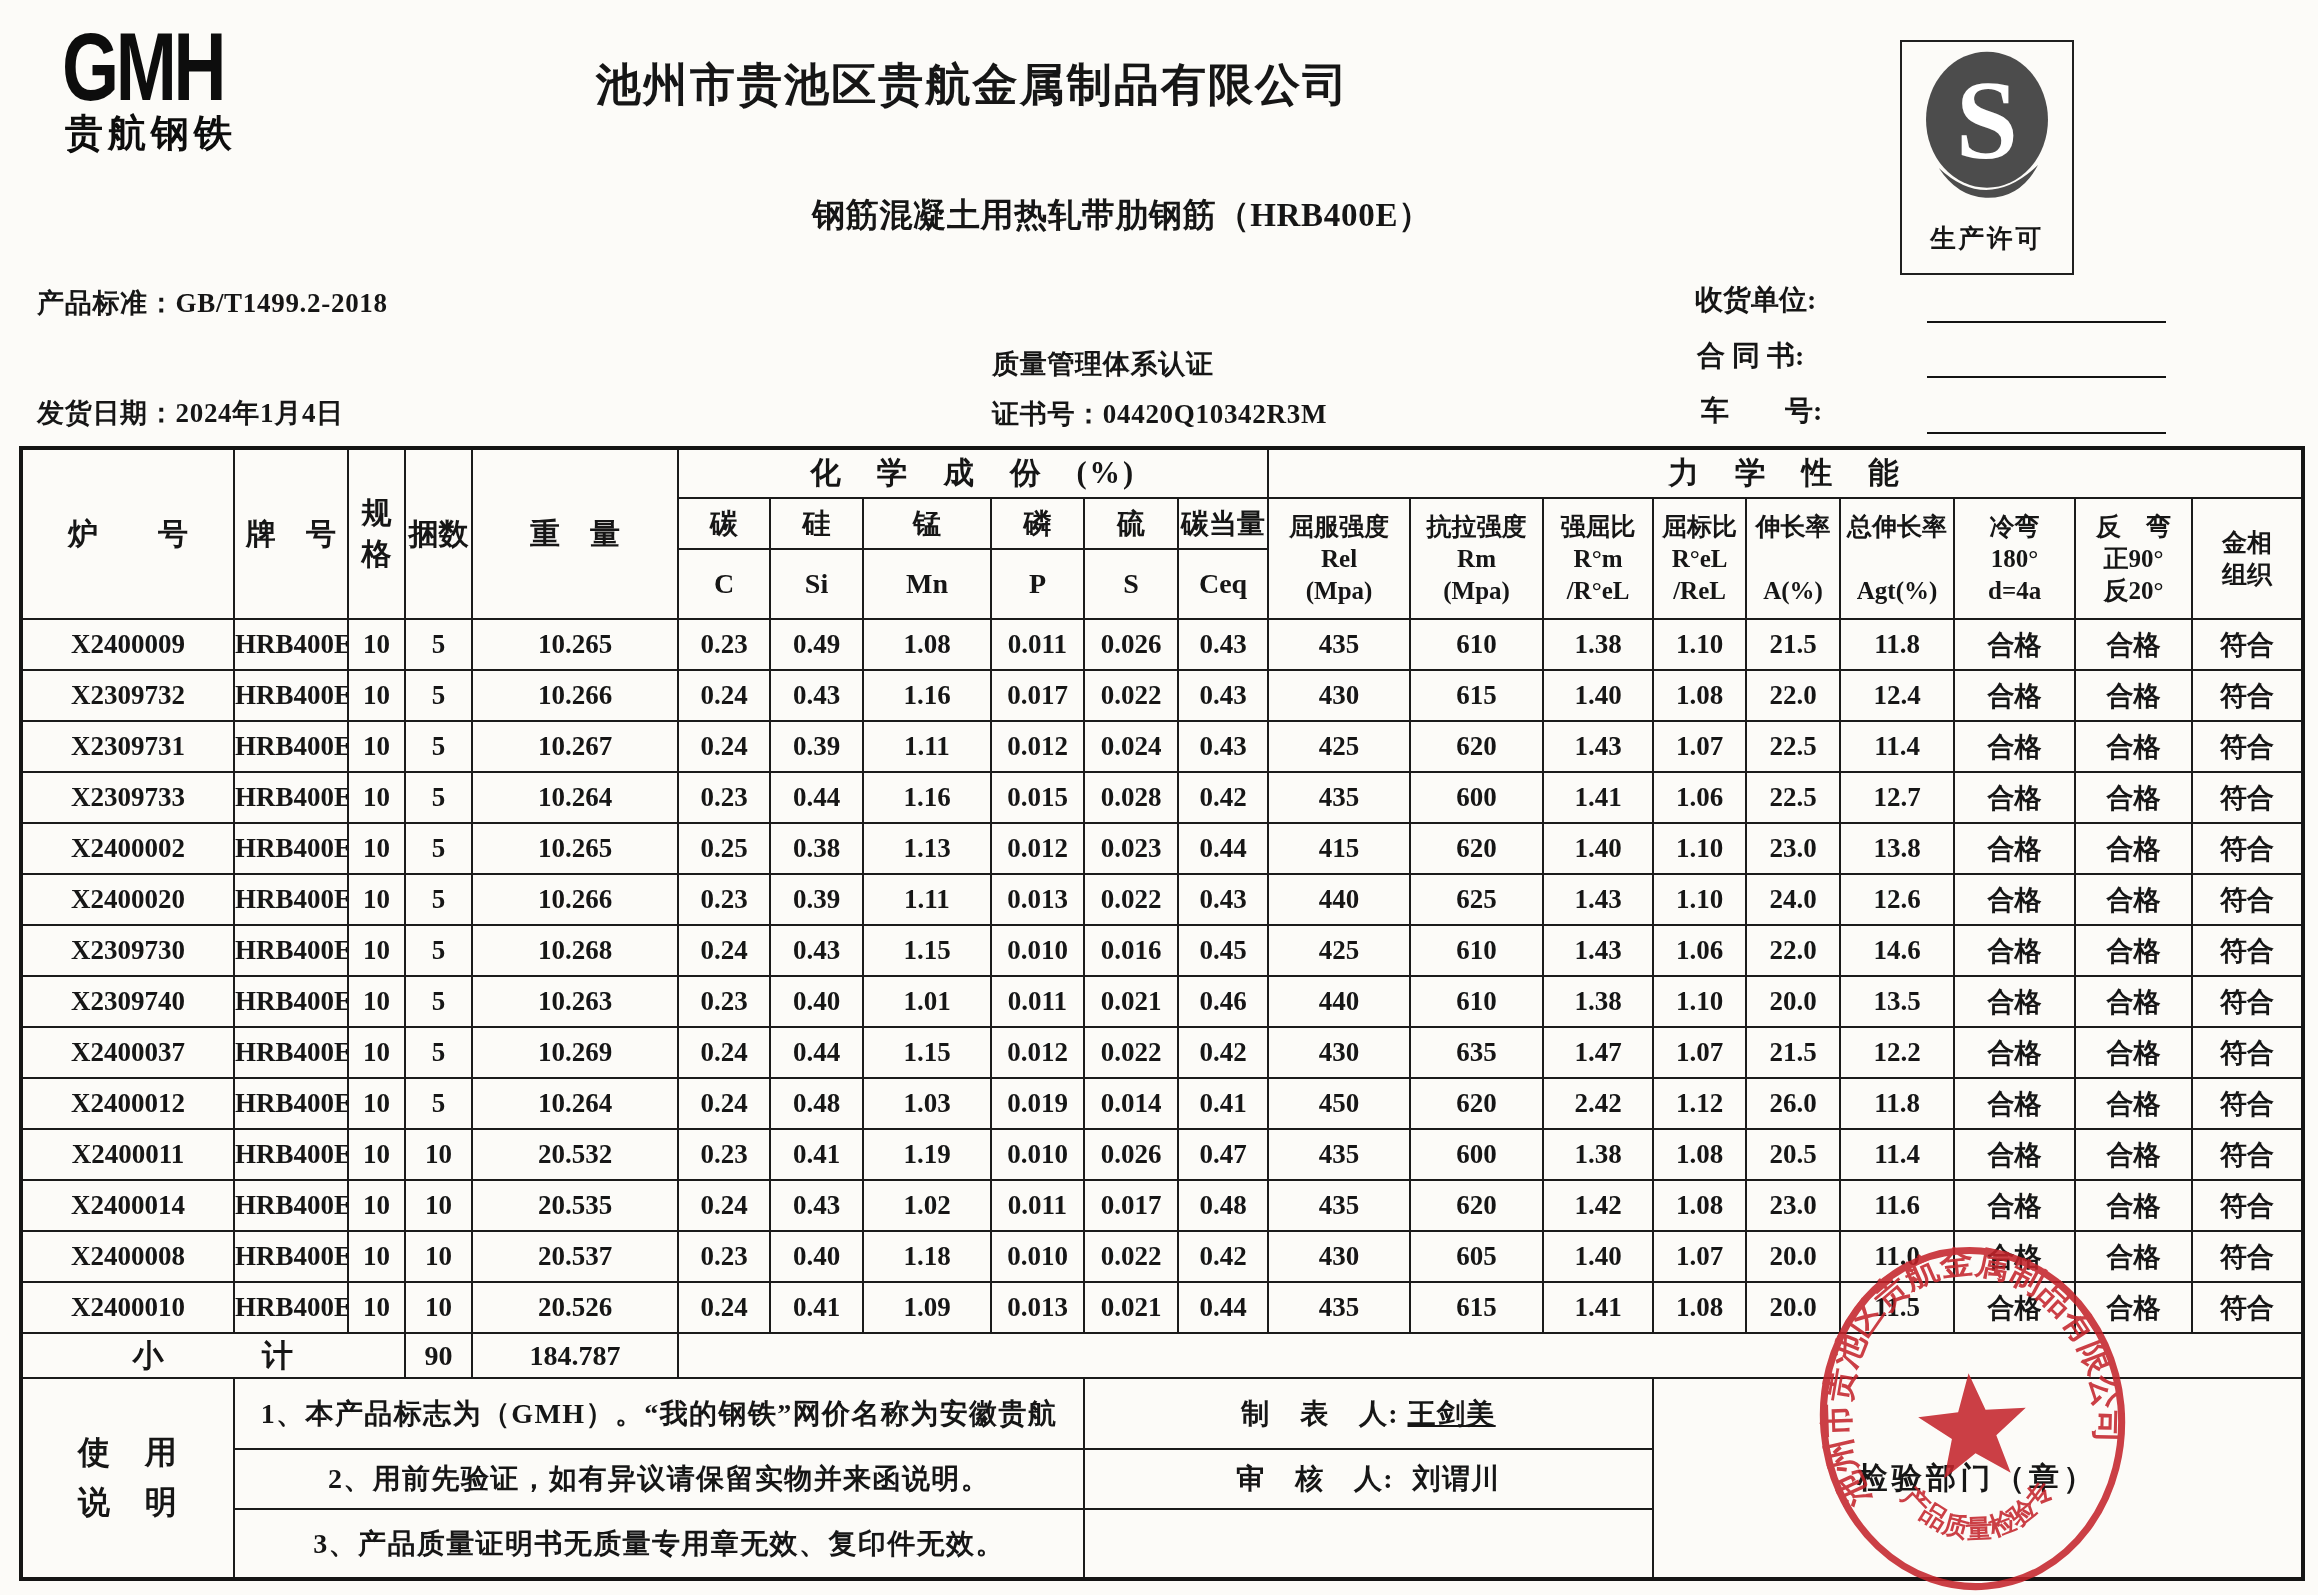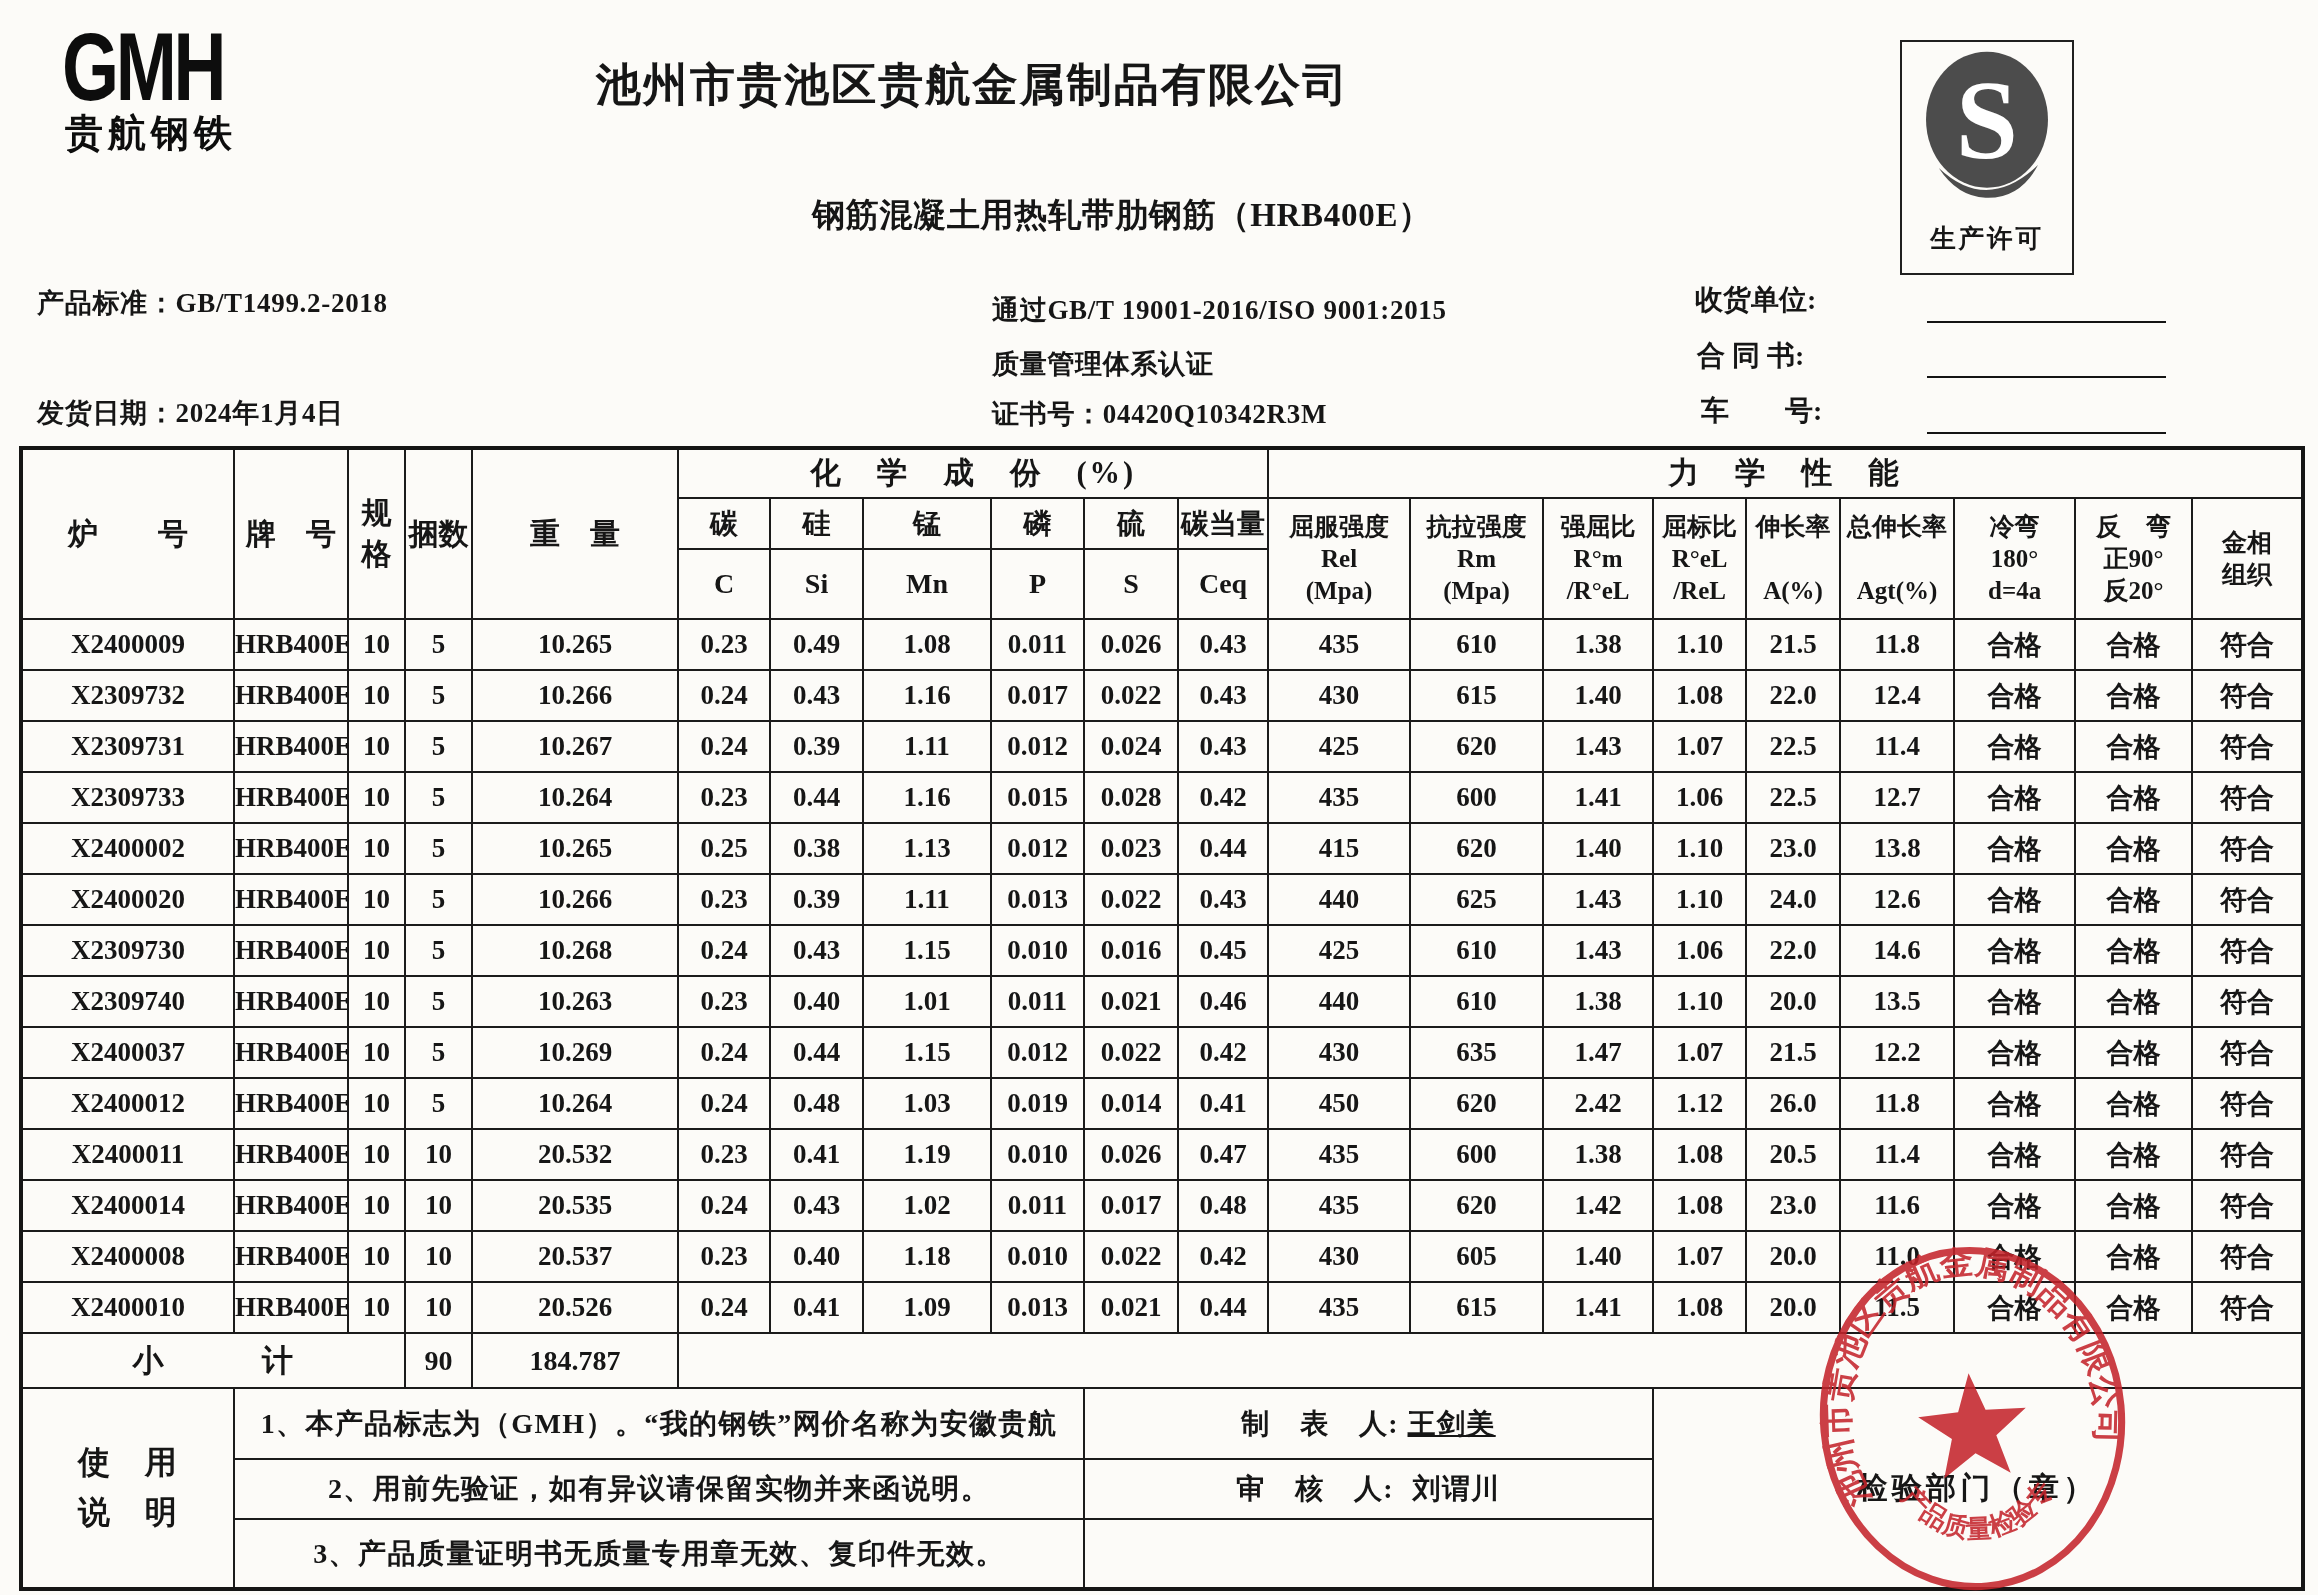--- a/index.html
+++ b/index.html
@@ -52,21 +52,21 @@
     width:2283px;
     border:4.3px solid #151515;
   }
   table.qt td{
     border:2.1px solid #1b1b1b;
     border-top-width:2.8px;border-bottom-width:2.8px;
     text-align:center;vertical-align:middle;
     font-weight:bold;padding:0;overflow:hidden;
   }
   tr.h1{height:50px;} tr.h2{height:51px;} tr.h3{height:70px;}
-  tr.dr{height:51px;} tr.st{height:55px;}
+  tr.dr{height:51px;} tr.st{height:45px;}
   tr.f1{height:71px;} tr.f2{height:60px;} tr.f3{height:70px;}
   td.gh{font-size:30.5px;letter-spacing:2.8px;}
   td.lh{font-size:30px;}
   td.cn{font-size:28px;}
   td.cs{font-size:28px;}
   td.mech{font-size:25px;line-height:1.28;white-space:pre-line;}
   tr.dr td{font-size:27px;}
   td.subl{font-size:31px;letter-spacing:1.4px;}
   td.subv{font-size:28px;}
   td.usage{font-size:32px;line-height:1.55;white-space:pre-line;letter-spacing:1.4px;}
@@ -83,21 +83,20 @@
 
   <div class="abs gmh-logo">GMH</div>
   <div class="abs gmh-sub">贵航钢铁</div>
 
   <div class="abs company">池州市贵池区贵航金属制品有限公司</div>
   <div class="abs product">钢筋混凝土用热轧带肋钢筋（HRB400E）</div>
 
   <div class="abs info l1">产品标准：GB/T1499.2-2018</div>
   <div class="abs info l3">发货日期：2024年1月4日</div>
 
-  <div class="abs info c1">通过GB/T 19001-2016/ISO 9001:2015</div>
   <div class="abs info c2">质量管理体系认证</div>
   <div class="abs info c3">证书号：04420Q10342R3M</div>
 
   <div class="abs rfield r1">收货单位:</div>
   <div class="abs rfield r2">合 同 书:</div>
   <div class="abs rfield r3">车　　号:</div>
   <div class="abs fline fl1"></div>
   <div class="abs fline fl2"></div>
   <div class="abs fline fl3"></div>
 

